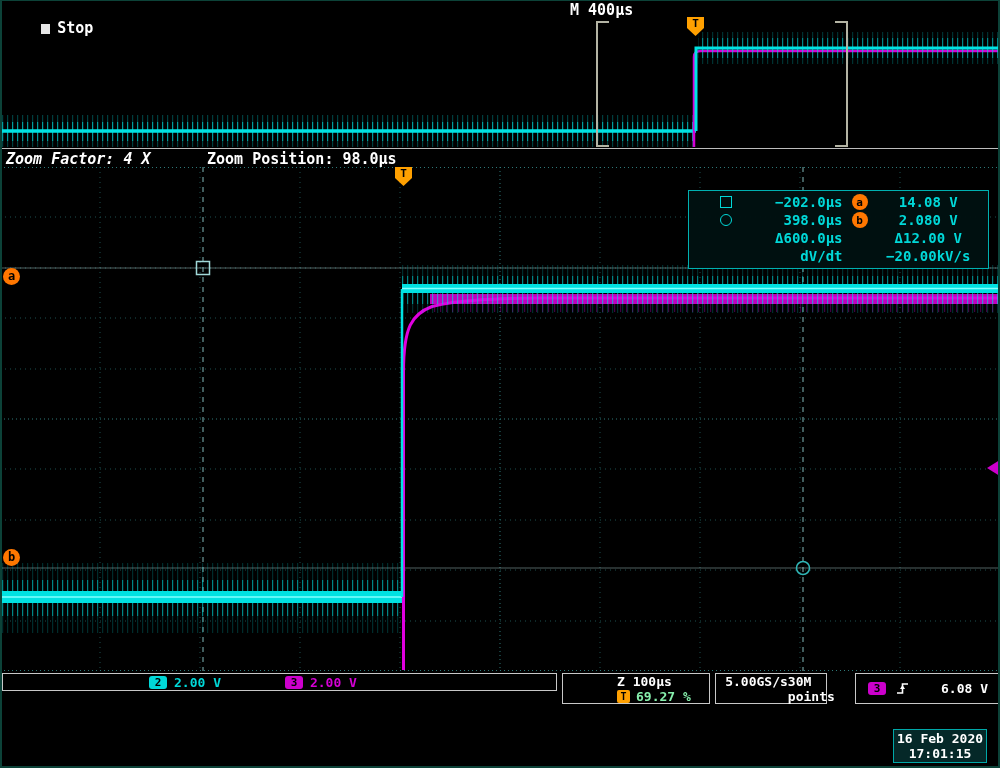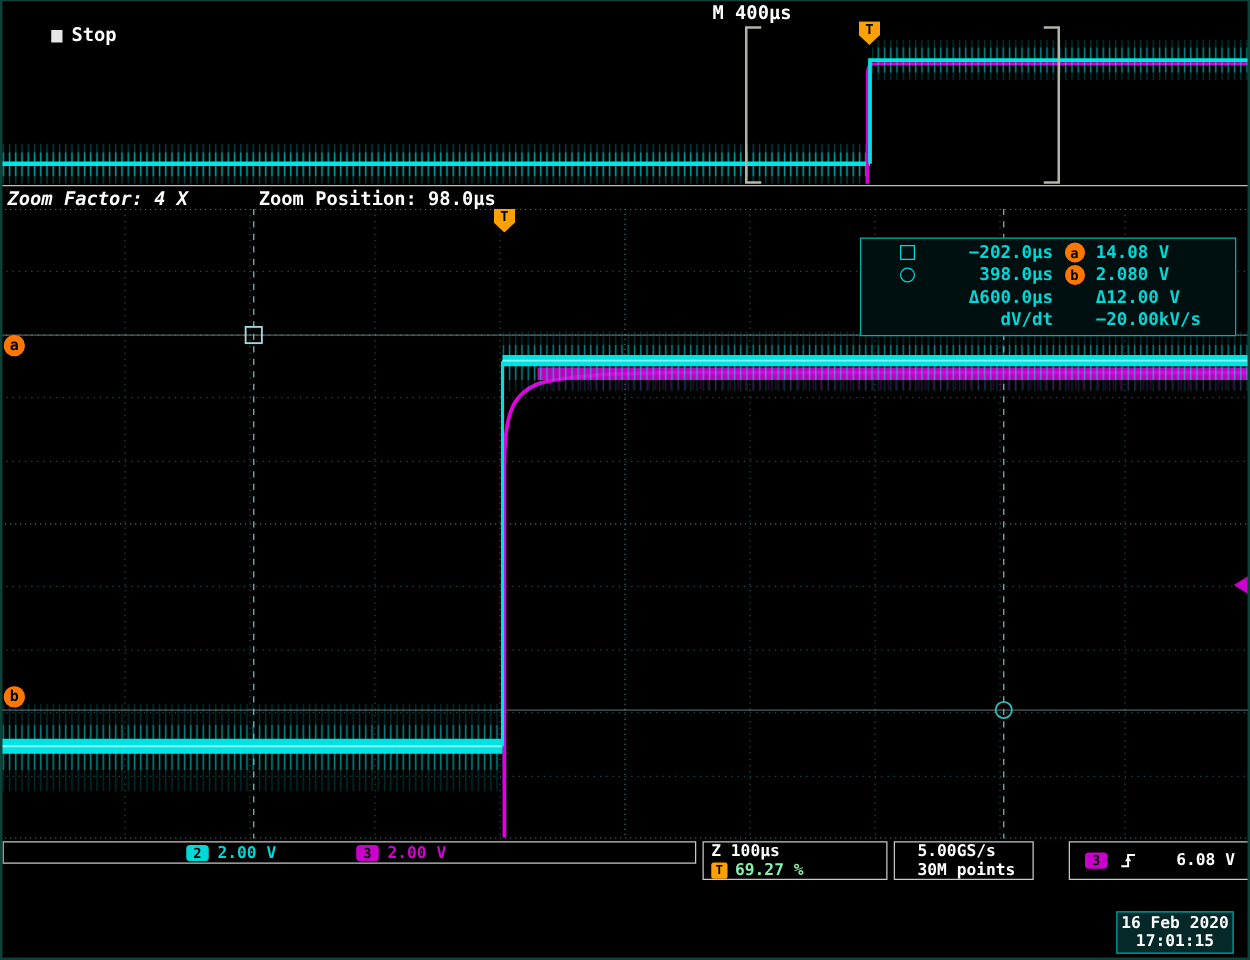--- a/index.html
+++ b/index.html
@@ -12,33 +12,33 @@
   .stop-icon{display:inline-block;width:9px;height:10px;background:#e6e6e6;margin-right:7px;vertical-align:-1px;}
   .tflag{position:absolute;width:17px;height:19px;background:#ffa000;clip-path:polygon(0 0,100% 0,100% 58%,50% 100%,0 58%);
          color:#000;font-weight:bold;font-size:11px;text-align:center;line-height:13px;z-index:6;}
   .cursor-badge{position:absolute;left:3px;width:17px;height:17px;border-radius:50%;background:#ff7700;color:#000;
          font-weight:bold;font-size:12px;line-height:17px;text-align:center;z-index:5;}
   .readout{position:absolute;left:688px;top:190px;width:301px;height:79px;background:rgba(0,17,17,0.96);
          border:1px solid #00b0b0;z-index:10;display:grid;grid-template-columns:26px 1fr 34px 1fr;
          grid-auto-rows:18px;align-items:center;padding:2px 8px 2px 24px;box-sizing:border-box;
          color:#00d8d8;font-weight:bold;font-size:14px;}
   .readout .tcol{text-align:right;white-space:pre;}
-  .readout .vcol{text-align:left;white-space:pre;}
+  .readout .vcol{text-align:center;white-space:pre;}
   .readout .bcol{display:flex;justify-content:center;}
   .sym-square{display:inline-block;width:10px;height:10px;border:1.5px solid #00d8d8;}
   .sym-circle{display:inline-block;width:10px;height:10px;border:1.5px solid #00d8d8;border-radius:50%;}
   .badge{display:inline-flex;align-items:center;justify-content:center;font-weight:bold;color:#000;flex:0 0 auto;}
   .badge.round{width:16px;height:16px;border-radius:50%;background:#ff7700;font-size:11px;}
   .badge.chan{width:18px;height:13px;border-radius:3px;font-size:11px;}
   .badge.sq{width:13px;height:13px;border-radius:2px;background:#ffa000;font-size:10px;}
   .bg-cyan{background:#00d8d8;}
   .bg-magenta{background:#cc00cc;}
   .sbox{position:absolute;border:1px solid #c8c8c8;background:#000;box-sizing:border-box;display:flex;
         font-weight:bold;font-size:13px;z-index:5;}
-  .row{display:flex;align-items:center;}
+  .row{display:flex;align-items:center;margin-left:48px;}
   .datetime{position:absolute;left:893px;top:729px;width:94px;height:34px;border:1px solid #00a8a8;background:#052828;
         box-sizing:border-box;display:flex;flex-direction:column;align-items:center;justify-content:center;
         font-size:13px;font-weight:bold;color:#fff;z-index:5;line-height:15px;white-space:pre;}
   .c-cyan{color:#00d8d8;}
   .c-mag{color:#d400d4;}
   .c-org{color:#86efac;}
 </style>
 </head>
 <body>
 
@@ -199,21 +199,21 @@
   <div class="sbox" style="left:562px;top:673px;width:148px;height:31px;flex-direction:column;justify-content:center;padding-left:6px;">
     <div class="row" style="gap:6px;">
       <span>Z 100μs</span>
     </div>
     <div class="row" style="gap:6px;">
       <span class="badge sq">T</span>
       <span class="c-org">69.27 %</span>
     </div>
   </div>
 
-  <div class="sbox" style="left:715px;top:673px;width:112px;height:31px;flex-direction:column;justify-content:center;padding-left:18px;">
+  <div class="sbox" style="left:715px;top:673px;width:112px;height:31px;flex-direction:row;justify-content:center;padding-left:18px;">
     <span>5.00GS/s</span>
     <span>30M points</span>
   </div>
 
   <div class="sbox" style="left:855px;top:673px;width:145px;height:31px;align-items:center;padding-left:12px;">
     <span class="badge chan bg-magenta">3</span>
     <svg width="15" height="15" style="margin-left:9px;">
       <path d="M2,12 H7.5 V3 H13" stroke="#fff" stroke-width="1.6" fill="none"></path>
       <polygon points="5,8 10,8 7.5,4" fill="#fff"></polygon>
     </svg>

